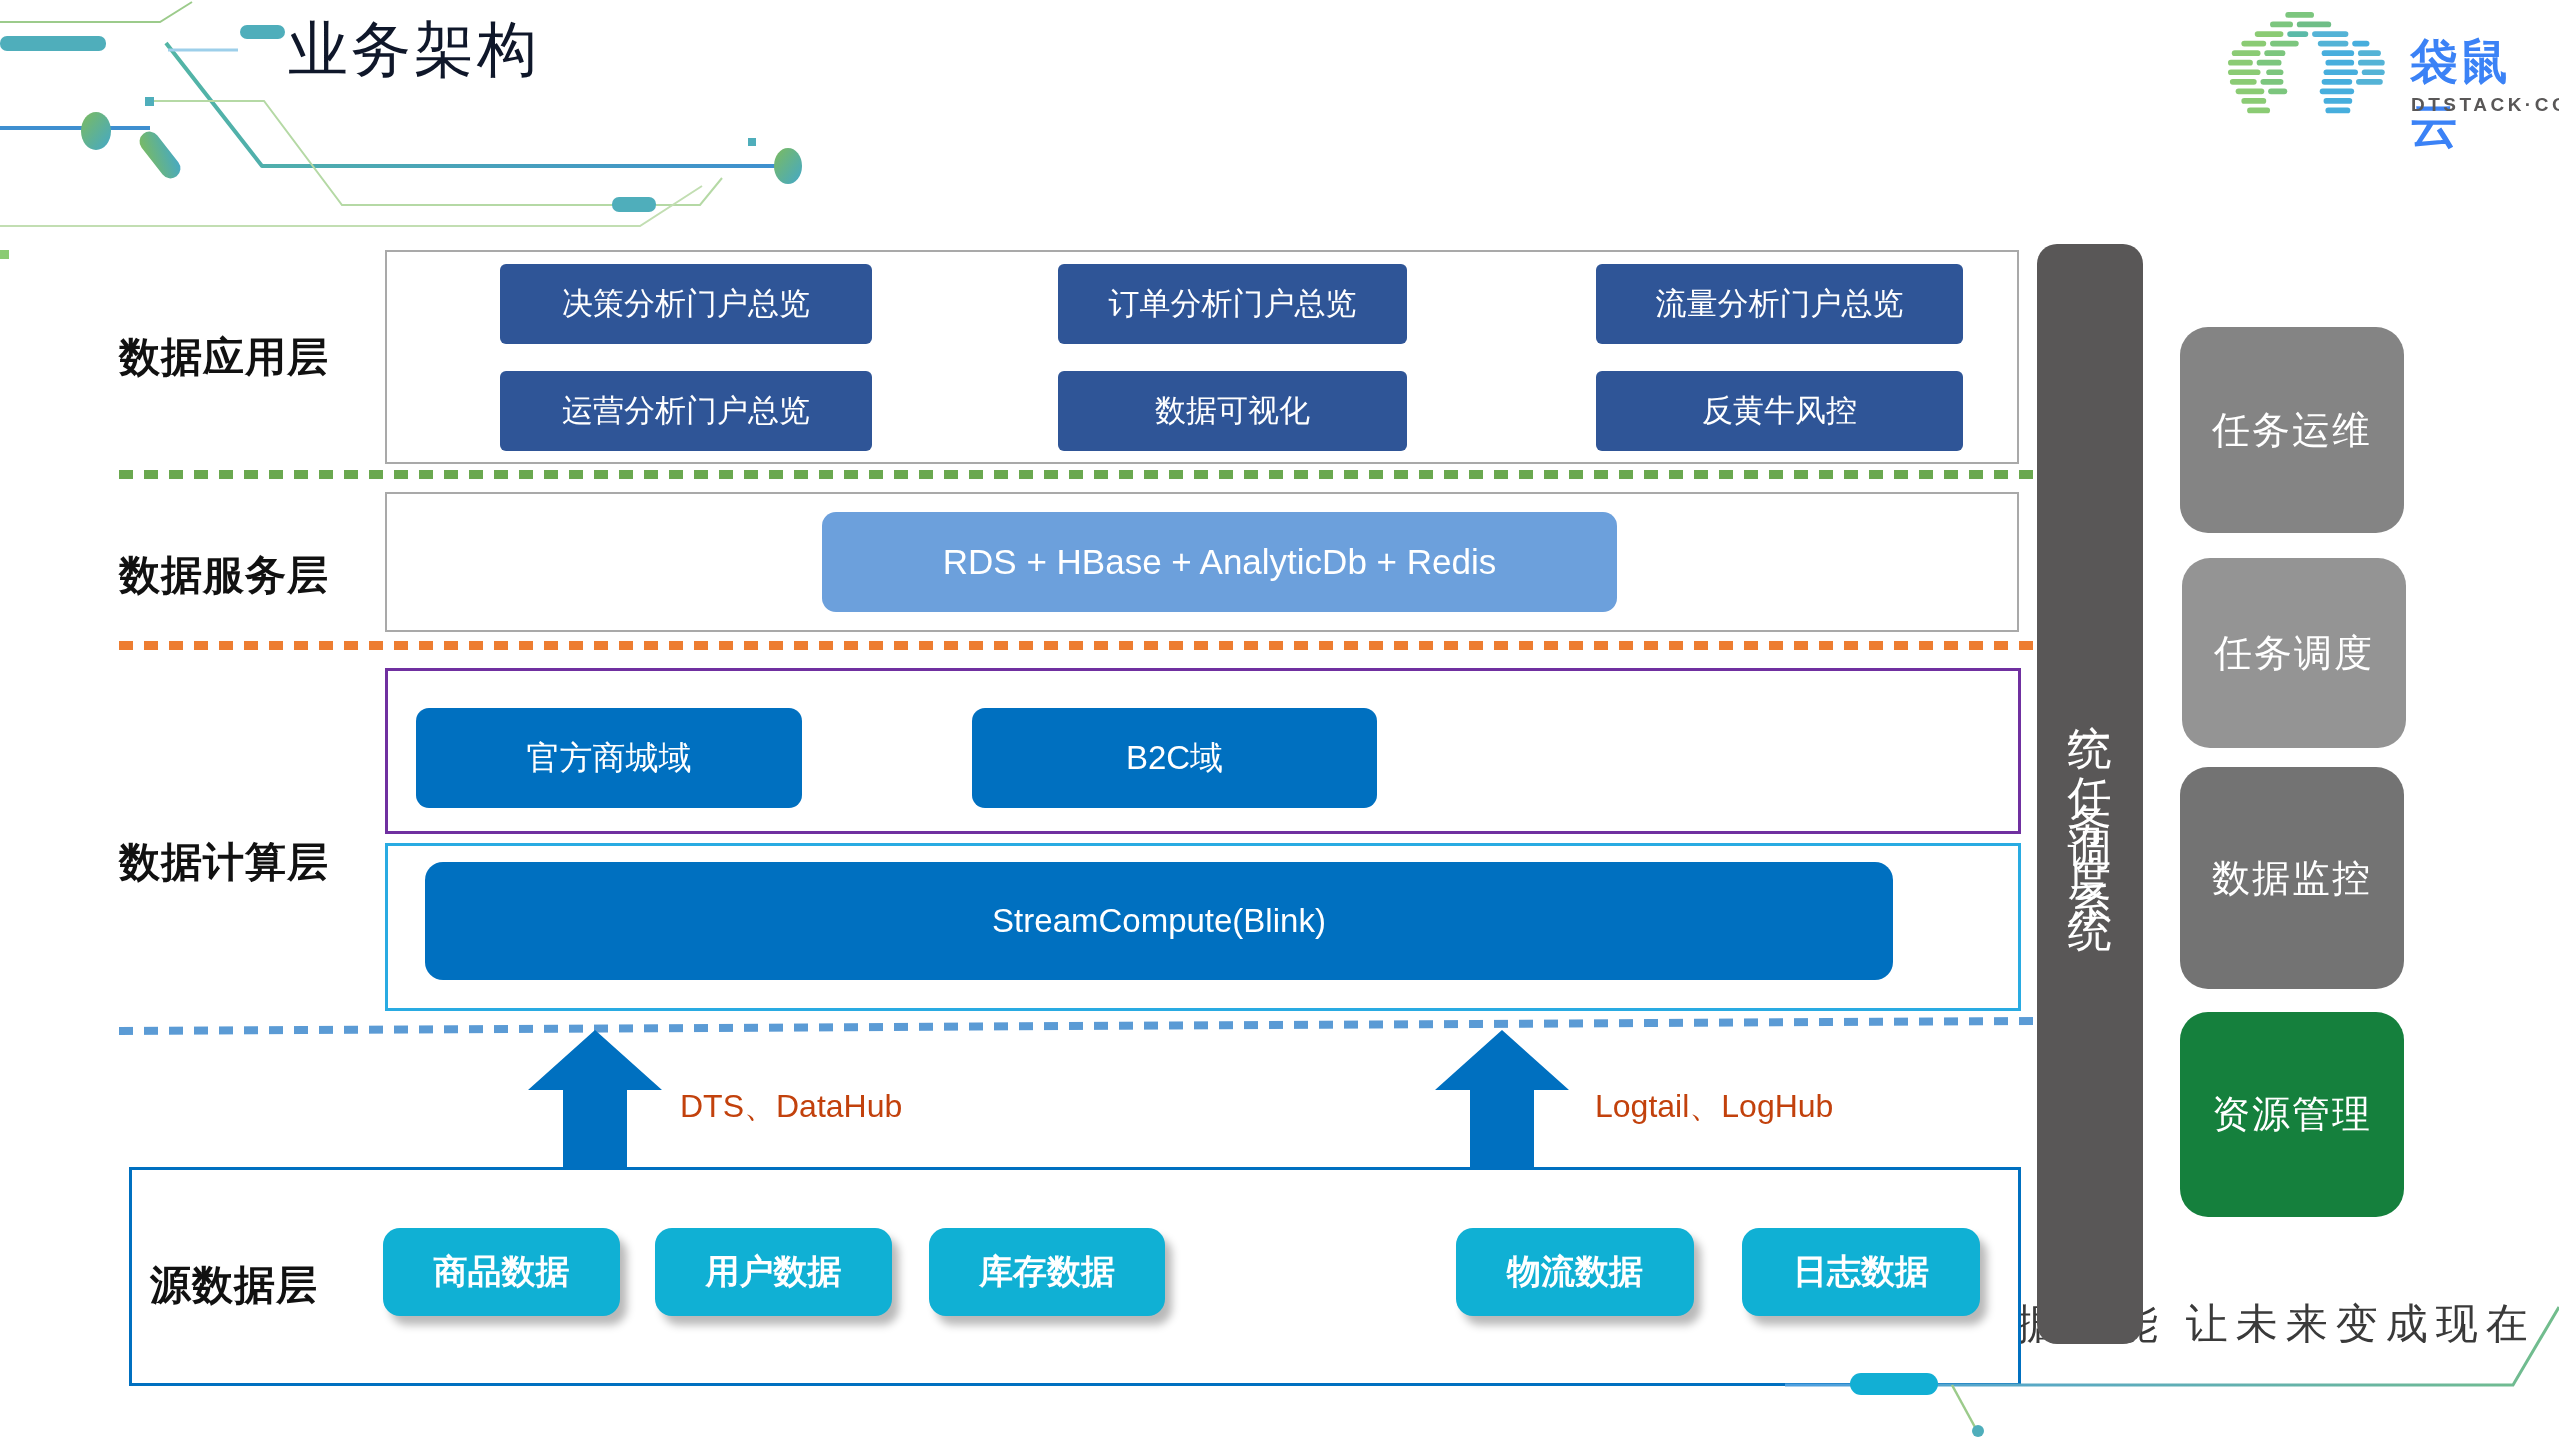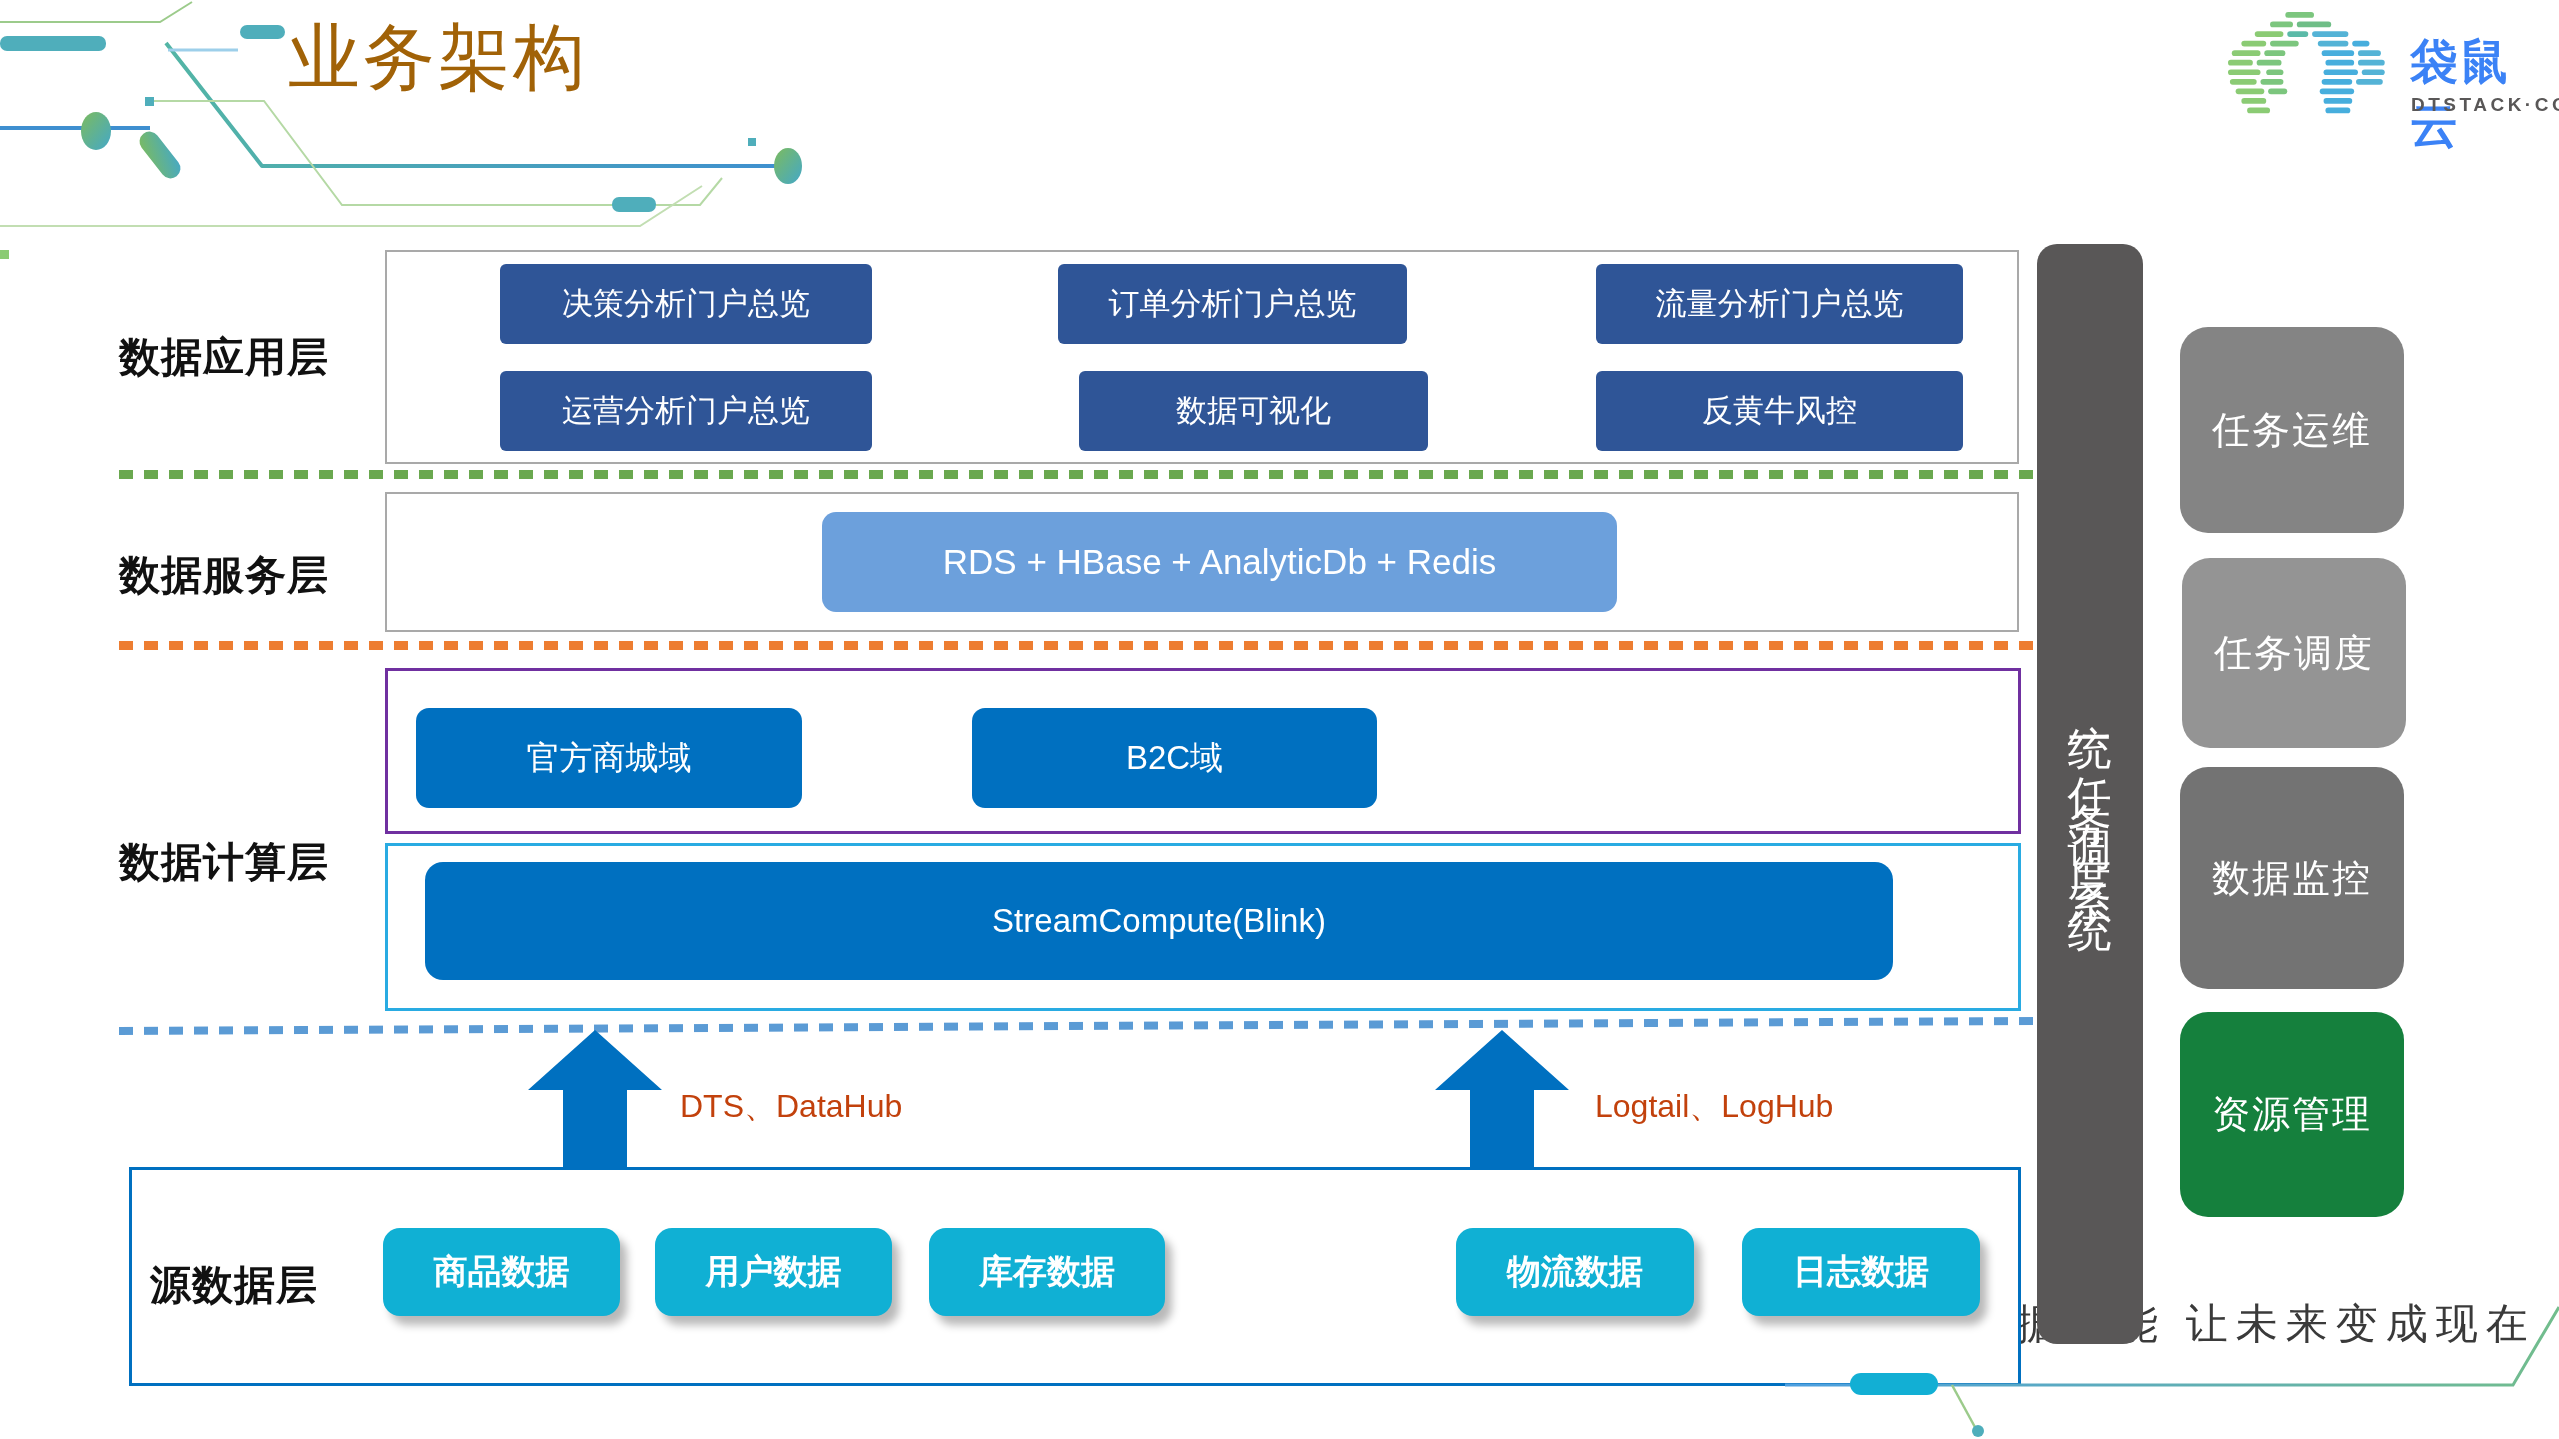--- a/index.html
+++ b/index.html
@@ -2,21 +2,21 @@
 <html><head>
 <meta charset="utf-8">
 <style>
   html,body{margin:0;padding:0;background:#fff;}
   body{font-family:"Liberation Sans","DejaVu Sans",sans-serif;}
   #canvas{position:relative;width:2559px;height:1439px;background:#fff;overflow:hidden;}
   .abs{position:absolute;}
   .flexc{display:flex;align-items:center;justify-content:center;text-align:center;}
 
   
-  .page-title{left:288px;top:10px;font-size:72px;font-weight:400;color:#a16207;letter-spacing:3px;}
+  .page-title{left:288px;top:10px;font-size:60px;font-weight:400;color:#0f172a;letter-spacing:3px;}
   .logo-wrap{left:2228px;top:8px;width:320px;height:120px;}
   .logo-text-cn{left:182px;top:22px;font-size:48px;font-weight:700;color:#3b82f6;letter-spacing:2px;}
   .logo-text-en{left:183px;top:86px;font-size:19px;font-weight:700;color:#595757;letter-spacing:3.5px;}
 
   
   .layer-label{font-size:41px;font-weight:700;color:#111;letter-spacing:1px;white-space:nowrap;}
 
   
   .frame{background:#fff;}
   .frame-gray{border:2px solid #a9a9a9;}
@@ -131,21 +131,21 @@
 
   <div class="abs layer-label" style="left:119px;top:330px;">数据应用层</div>
   <div class="abs layer-label" style="left:119px;top:548px;">数据服务层</div>
   <div class="abs layer-label" style="left:119px;top:835px;">数据计算层</div>
 
   <div class="abs frame frame-gray" style="left:385px;top:250px;width:1630px;height:210px;">
     <div class="abs btn btn-dark flexc" style="left:113px;top:12px;width:372px;height:80px;">决策分析门户总览</div>
     <div class="abs btn btn-dark flexc" style="left:671px;top:12px;width:349px;height:80px;">订单分析门户总览</div>
     <div class="abs btn btn-dark flexc" style="left:1209px;top:12px;width:367px;height:80px;">流量分析门户总览</div>
     <div class="abs btn btn-dark flexc" style="left:113px;top:119px;width:372px;height:80px;">运营分析门户总览</div>
-    <div class="abs btn btn-dark flexc" style="left:671px;top:119px;width:349px;height:80px;margin-left:21px;">数据可视化</div>
+    <div class="abs btn btn-dark flexc" style="left:671px;top:119px;width:349px;height:80px;">数据可视化</div>
     <div class="abs btn btn-dark flexc" style="left:1209px;top:119px;width:367px;height:80px;">反黄牛风控</div>
   </div>
 
   <div class="abs sep sep-green" style="top:470px;"></div>
 
   <div class="abs frame frame-gray" style="left:385px;top:492px;width:1630px;height:136px;">
     <div class="abs btn btn-light flexc" style="left:435px;top:18px;width:795px;height:100px;">RDS + HBase + AnalyticDb + Redis</div>
   </div>
 
   <div class="abs sep sep-orange" style="top:641px;"></div>

